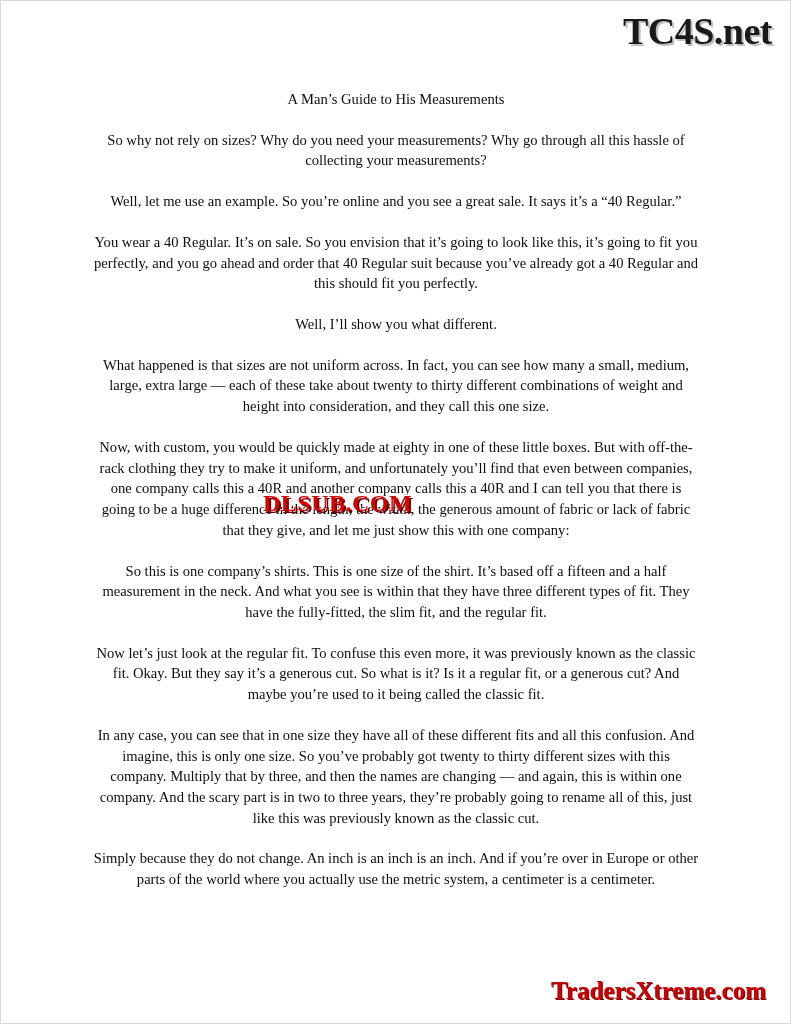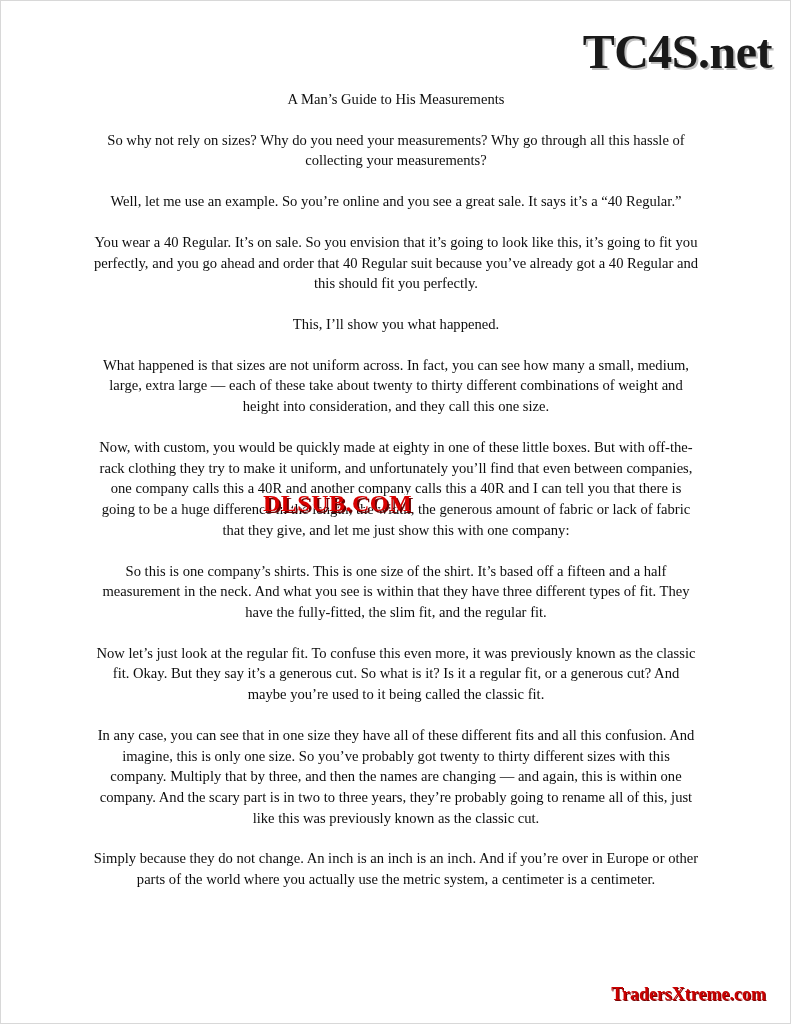--- a/index.html
+++ b/index.html
@@ -22,33 +22,32 @@
     border: 1px solid #d8d8d8;
     box-sizing: border-box;
     background: #fff;
   }
   .watermark-top {
     position: absolute;
     top: 8px;
     right: 18px;
     font-family: "Liberation Serif", serif;
     font-weight: bold;
-    font-size: 48px;
+    font-size: 38px;
     color: #1a1a1a;
     letter-spacing: -0.5px;
     text-shadow: 2px 2px 0 #bfbfbf;
-    margin-top: 15px;
   }
   .watermark-bottom {
     position: absolute;
     bottom: 18px;
     right: 24px;
     font-family: "Liberation Serif", serif;
     font-weight: bold;
-    font-size: 18px;
+    font-size: 25px;
     color: #cc0000;
     text-shadow: 1px 1px 0 #7a0000;
   }
   .watermark-center {
     position: absolute;
     top: 489px;
     left: 262px;
     font-family: "Liberation Serif", serif;
     font-weight: bold;
     font-size: 24px;
@@ -84,21 +83,21 @@
 
 <div class="page">
 
   <div class="watermark-top">TC4S.net</div>
 
   <div class="doc-body">
     <p class="doc-title">A Man’s Guide to His Measurements</p>
     <p>So why not rely on sizes? Why do you need your measurements? Why go through all this hassle of collecting your measurements?</p>
     <p>Well, let me use an example. So you’re online and you see a great sale. It says it’s a “40 Regular.”</p>
     <p>You wear a 40 Regular. It’s on sale. So you envision that it’s going to look like this, it’s going to fit you perfectly, and you go ahead and order that 40 Regular suit because you’ve already got a 40 Regular and this should fit you perfectly.</p>
-    <p>This, I’ll show you what happened.</p>
+    <p>Well, I’ll show you what different.</p>
     <p>What happened is that sizes are not uniform across. In fact, you can see how many a small, medium, large, extra large — each of these take about twenty to thirty different combinations of weight and height into consideration, and they call this one size.</p>
     <p>Now, with custom, you would be quickly made at eighty in one of these little boxes. But with off-the-rack clothing they try to make it uniform, and unfortunately you’ll find that even between companies, one company calls this a 40R and another company calls this a 40R and I can tell you that there is going to be a huge difference in the length, the width, the generous amount of fabric or lack of fabric that they give, and let me just show this with one company:</p>
     <p>So this is one company’s shirts. This is one size of the shirt. It’s based off a fifteen and a half measurement in the neck. And what you see is within that they have three different types of fit. They have the fully-fitted, the slim fit, and the regular fit.</p>
     <p>Now let’s just look at the regular fit. To confuse this even more, it was previously known as the classic fit. Okay. But they say it’s a generous cut. So what is it? Is it a regular fit, or a generous cut? And maybe you’re used to it being called the classic fit.</p>
     <p>In any case, you can see that in one size they have all of these different fits and all this confusion. And imagine, this is only one size. So you’ve probably got twenty to thirty different sizes with this company. Multiply that by three, and then the names are changing — and again, this is within one company. And the scary part is in two to three years, they’re probably going to rename all of this, just like this was previously known as the classic cut.</p>
     <p>Simply because they do not change. An inch is an inch is an inch. And if you’re over in Europe or other parts of the world where you actually use the metric system, a centimeter is a centimeter.</p>
   </div>
 
   <div class="watermark-center">DLSUB.COM</div>
 

